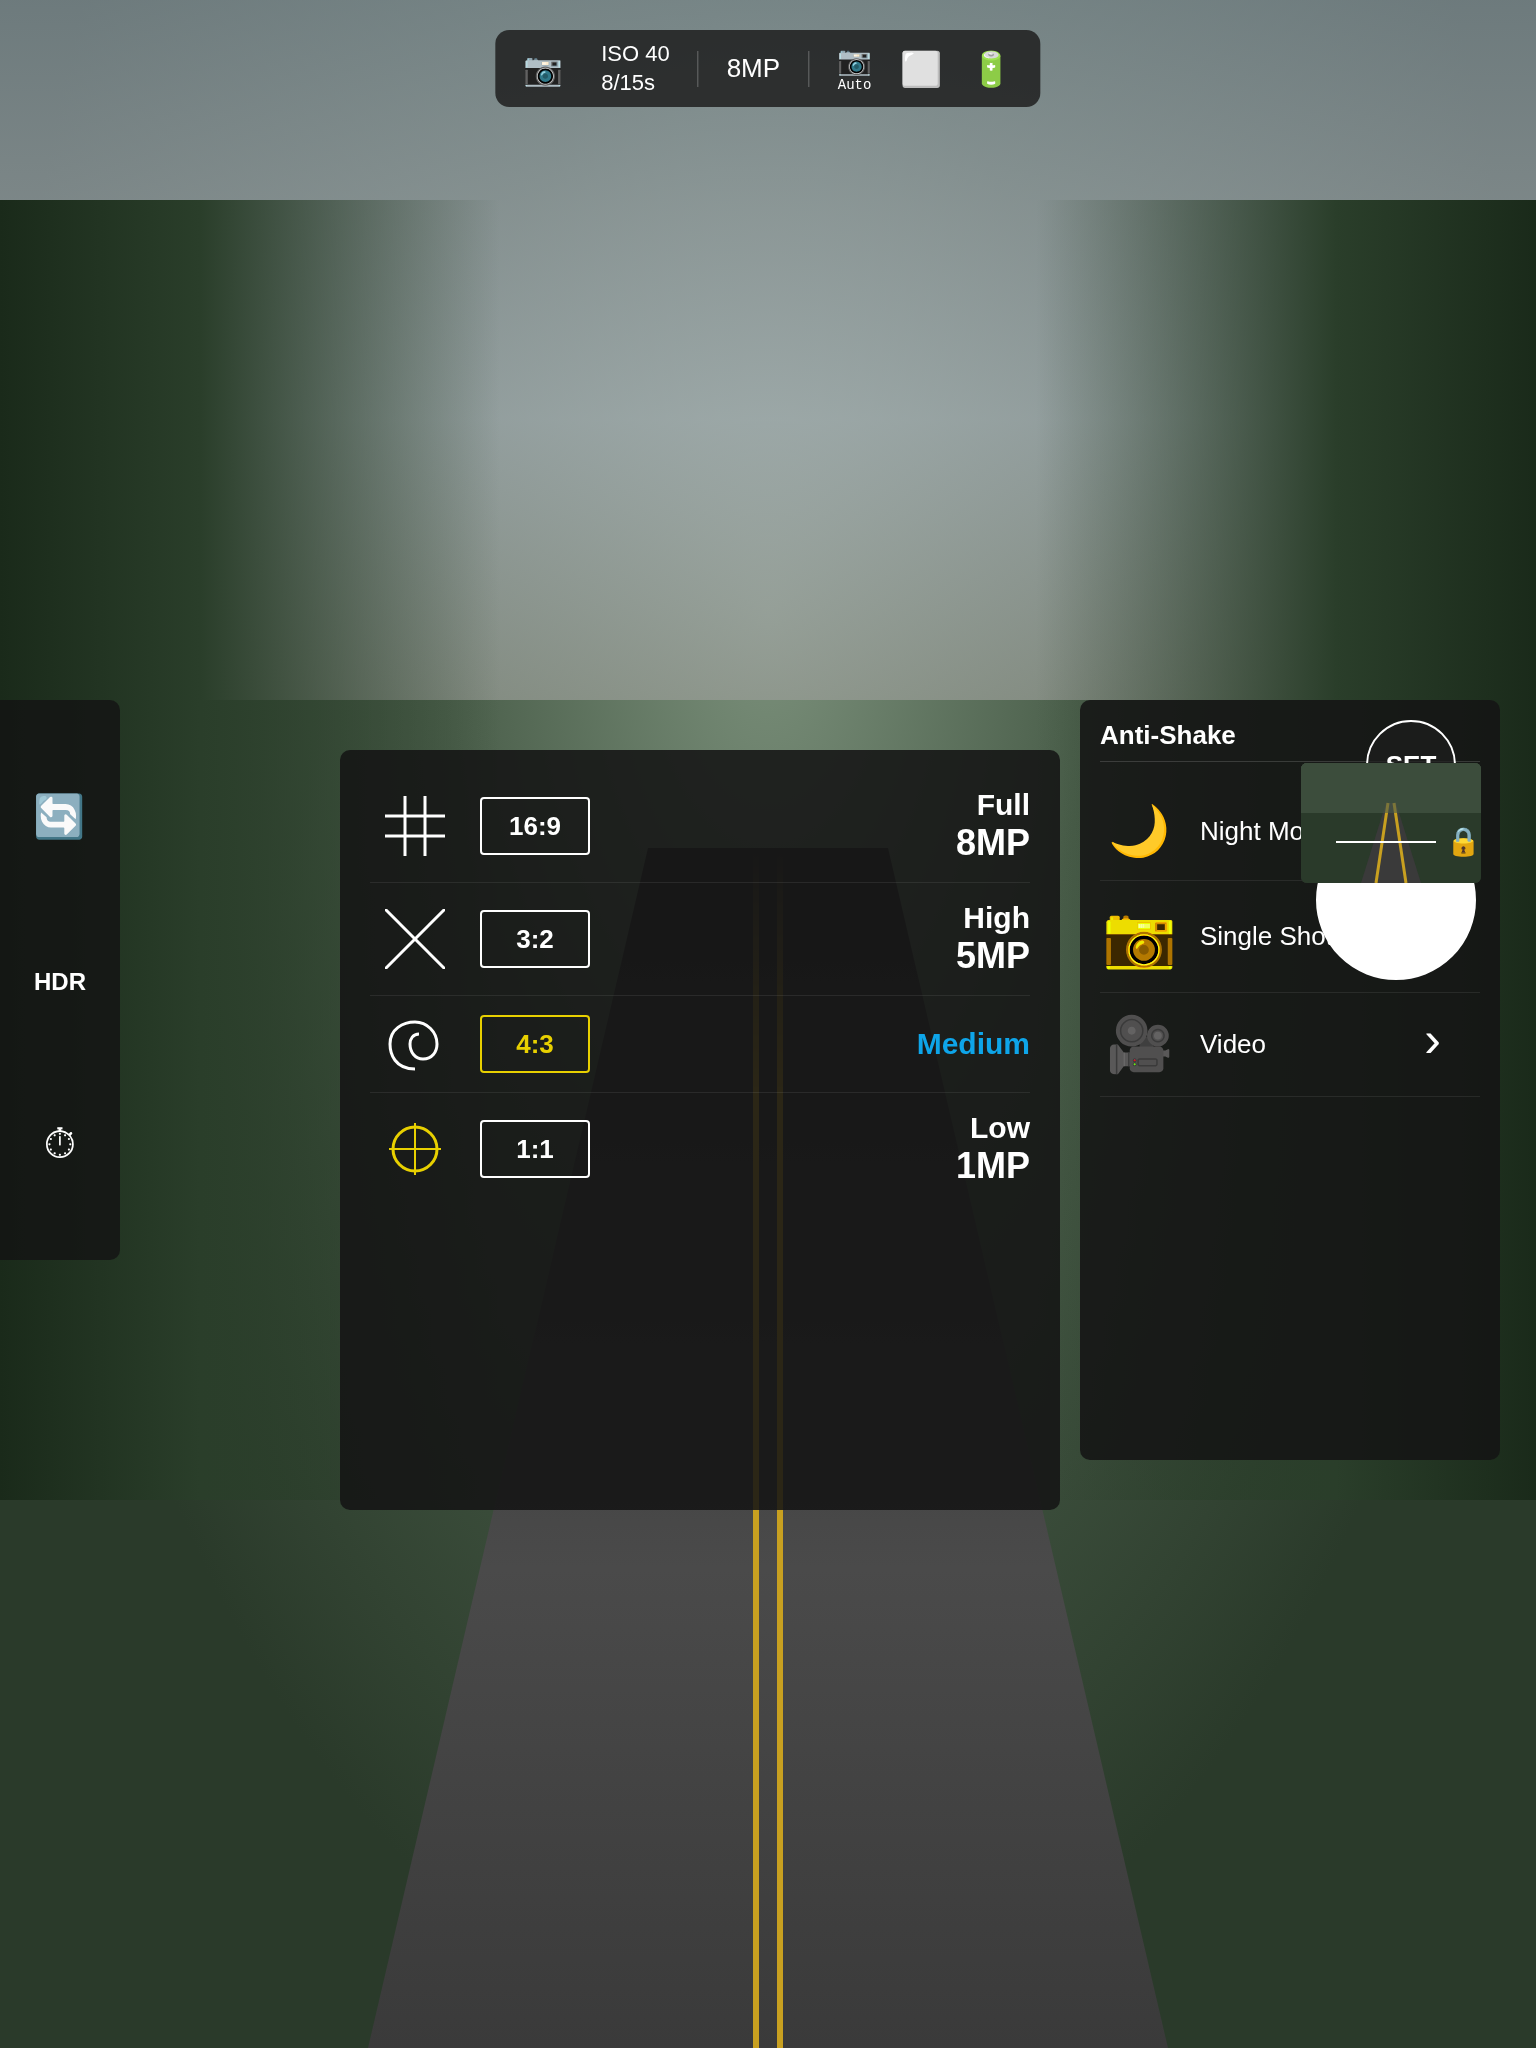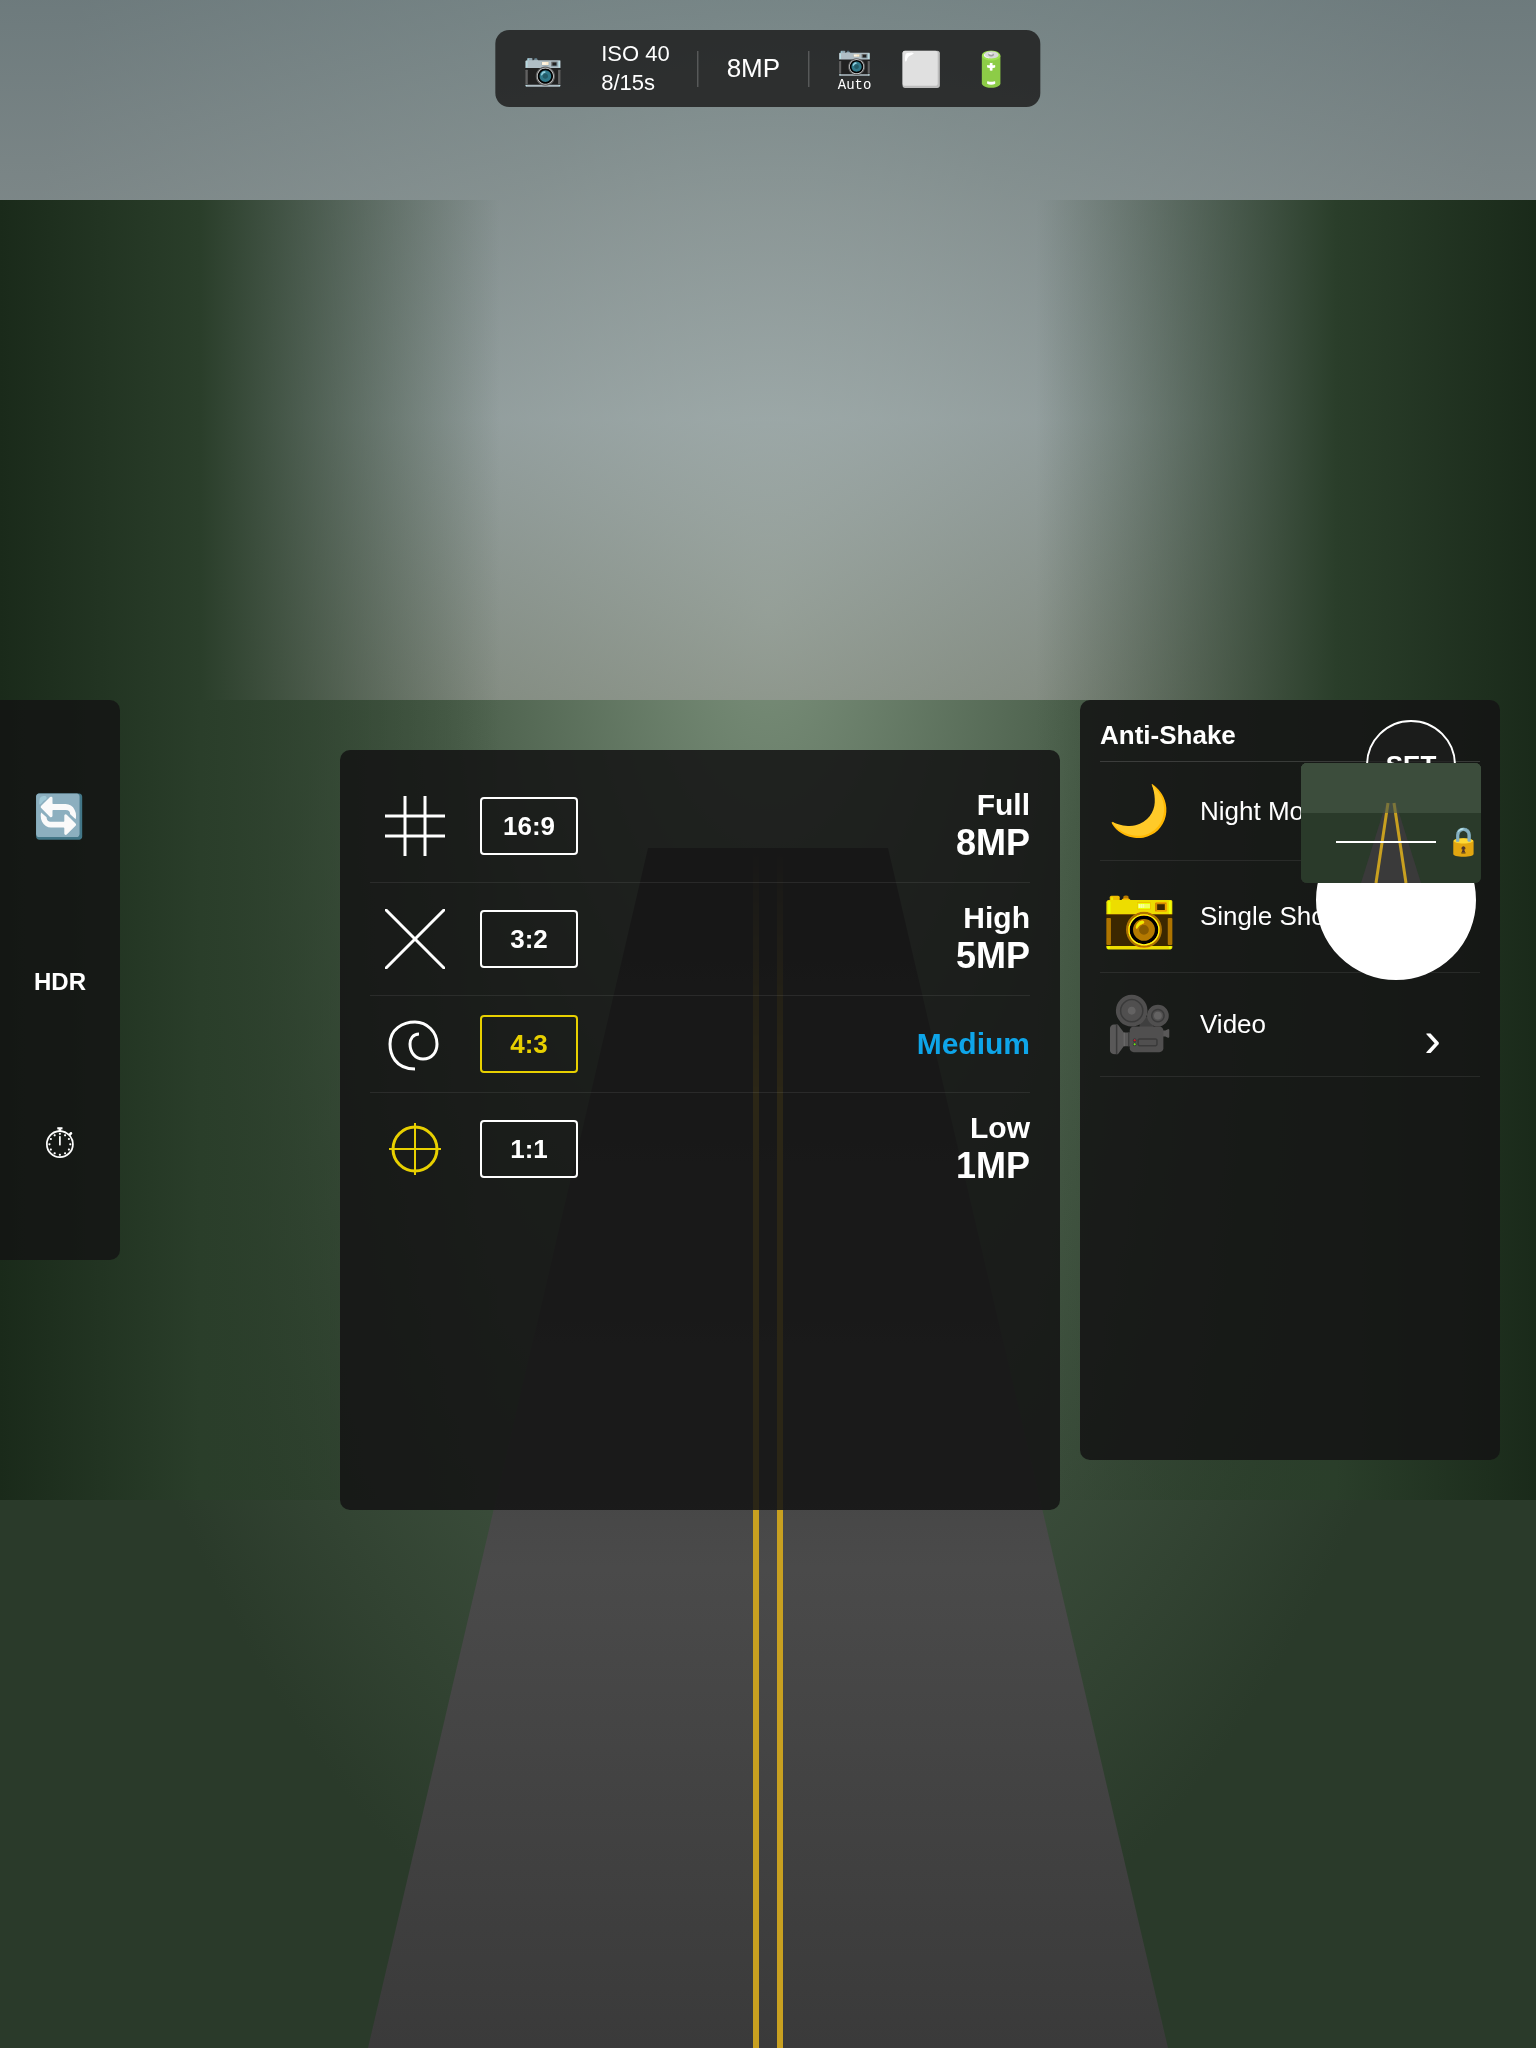--- a/index.html
+++ b/index.html
@@ -219,21 +219,21 @@
     .res-icon {
       width: 90px;
       display: flex;
       align-items: center;
       justify-content: center;
       font-size: 44px;
       color: white;
     }
 
     .res-ratio-box {
-      width: 98px;
+      width: 110px;
       height: 58px;
       border: 2px solid white;
       border-radius: 4px;
       display: flex;
       align-items: center;
       justify-content: center;
       color: white;
       font-size: 26px;
       font-weight: 600;
       margin: 0 20px;
@@ -281,20 +281,21 @@
       z-index: 60;
       padding: 20px 20px;
       display: flex;
       flex-direction: column;
     }
 
     .right-header {
       color: white;
       font-size: 26px;
       font-weight: 600;
+      margin-bottom: 20px;
       padding-bottom: 10px;
       border-bottom: 1px solid rgba(255,255,255,0.15);
     }
 
     .right-mode-item {
       display: flex;
       align-items: center;
       padding: 20px 0;
       border-bottom: 1px solid rgba(255,255,255,0.08);
       gap: 20px;

